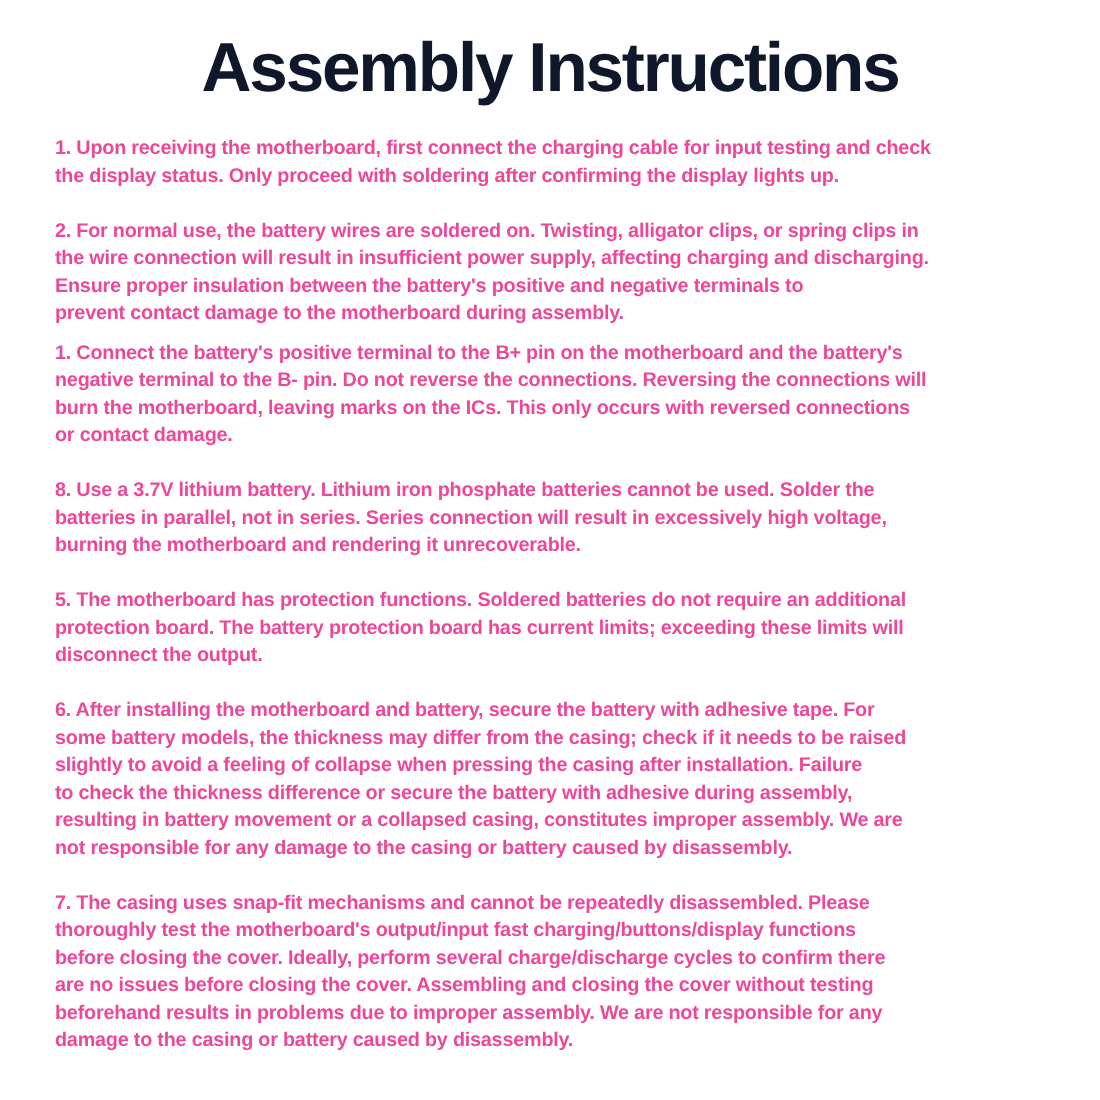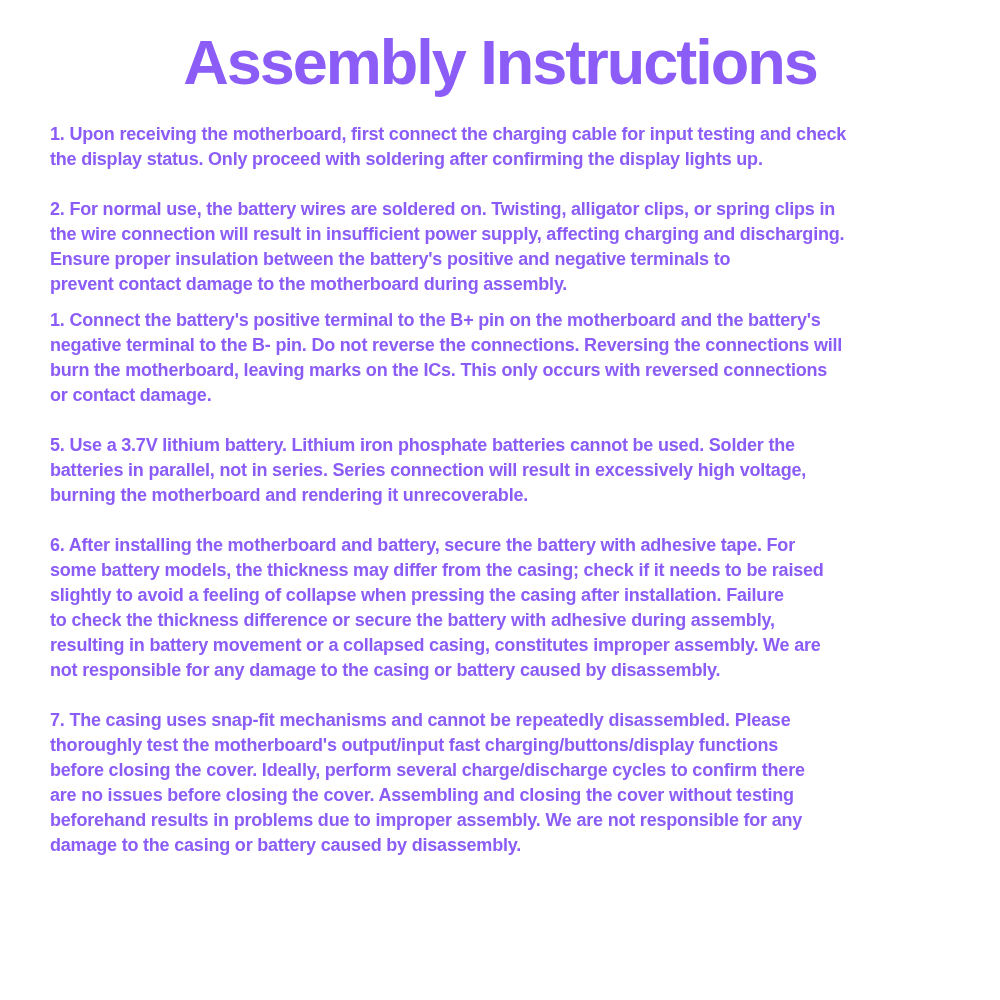--- a/index.html
+++ b/index.html
@@ -15,29 +15,29 @@
     overflow: hidden;
     font-family: "Liberation Sans", sans-serif;
   }
   .title {
     margin: 0;
     padding-top: 26px;
     text-align: center;
     font-size: 63px;
     font-weight: 800;
     letter-spacing: -2px;
-    color: #8b5cf6;
+    color: #0f172a;
     font-family: "Liberation Sans", sans-serif;
   }
   .content {
     padding: 24px 50px 0 50px;
   }
   .para {
     margin: 0 0 25px 0;
-    color: #8b5cf6;
+    color: #ec4899;
     font-size: 18px;
     line-height: 25px;
     font-weight: 700;
     letter-spacing: -0.2px;
     white-space: pre-line;
   }
   .para.no-gap {
     margin-bottom: 11px;
   }
 </style>
@@ -51,23 +51,26 @@
     <p class="para">1. Upon receiving the motherboard, first connect the charging cable for input testing and check
 the display status. Only proceed with soldering after confirming the display lights up.</p>
     <p class="para no-gap">2. For normal use, the battery wires are soldered on. Twisting, alligator clips, or spring clips in
 the wire connection will result in insufficient power supply, affecting charging and discharging.
 Ensure proper insulation between the battery's positive and negative terminals to
 prevent contact damage to the motherboard during assembly.</p>
     <p class="para">1. Connect the battery's positive terminal to the B+ pin on the motherboard and the battery's
 negative terminal to the B- pin. Do not reverse the connections. Reversing the connections will
 burn the motherboard, leaving marks on the ICs. This only occurs with reversed connections
 or contact damage.</p>
-    <p class="para">5. Use a 3.7V lithium battery. Lithium iron phosphate batteries cannot be used. Solder the
+    <p class="para">8. Use a 3.7V lithium battery. Lithium iron phosphate batteries cannot be used. Solder the
 batteries in parallel, not in series. Series connection will result in excessively high voltage,
 burning the motherboard and rendering it unrecoverable.</p>
+    <p class="para">5. The motherboard has protection functions. Soldered batteries do not require an additional
+protection board. The battery protection board has current limits; exceeding these limits will
+disconnect the output.</p>
     <p class="para">6. After installing the motherboard and battery, secure the battery with adhesive tape. For
 some battery models, the thickness may differ from the casing; check if it needs to be raised
 slightly to avoid a feeling of collapse when pressing the casing after installation. Failure
 to check the thickness difference or secure the battery with adhesive during assembly,
 resulting in battery movement or a collapsed casing, constitutes improper assembly. We are
 not responsible for any damage to the casing or battery caused by disassembly.</p>
     <p class="para">7. The casing uses snap-fit mechanisms and cannot be repeatedly disassembled. Please
 thoroughly test the motherboard's output/input fast charging/buttons/display functions
 before closing the cover. Ideally, perform several charge/discharge cycles to confirm there
 are no issues before closing the cover. Assembling and closing the cover without testing

